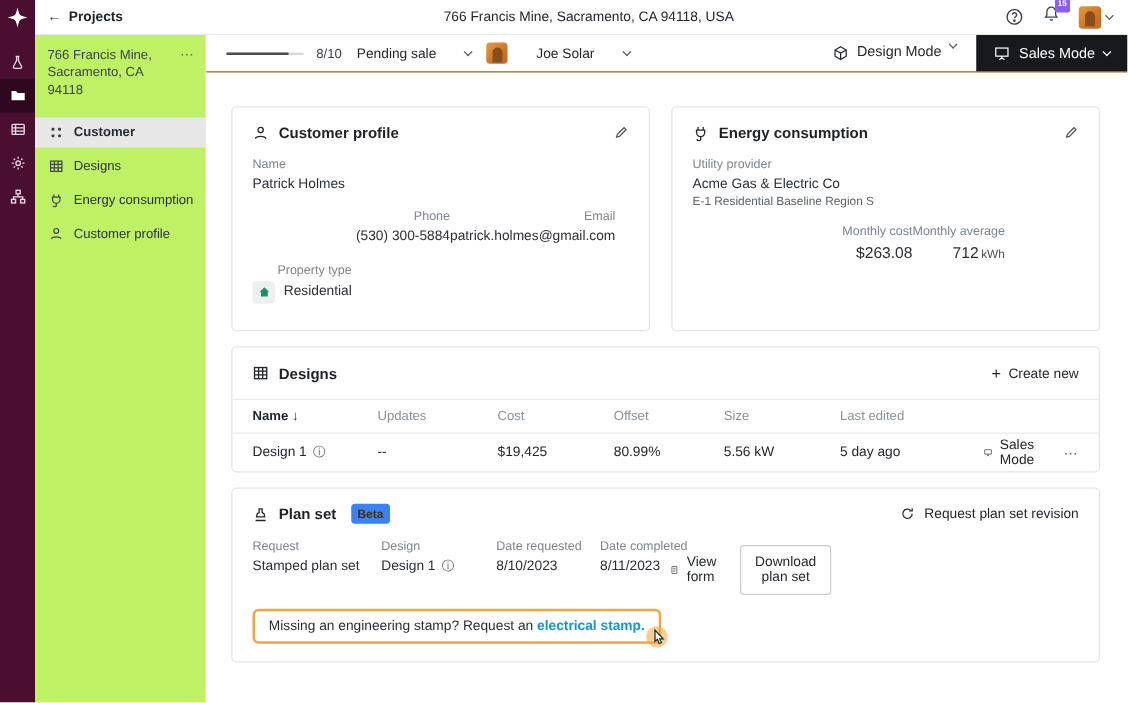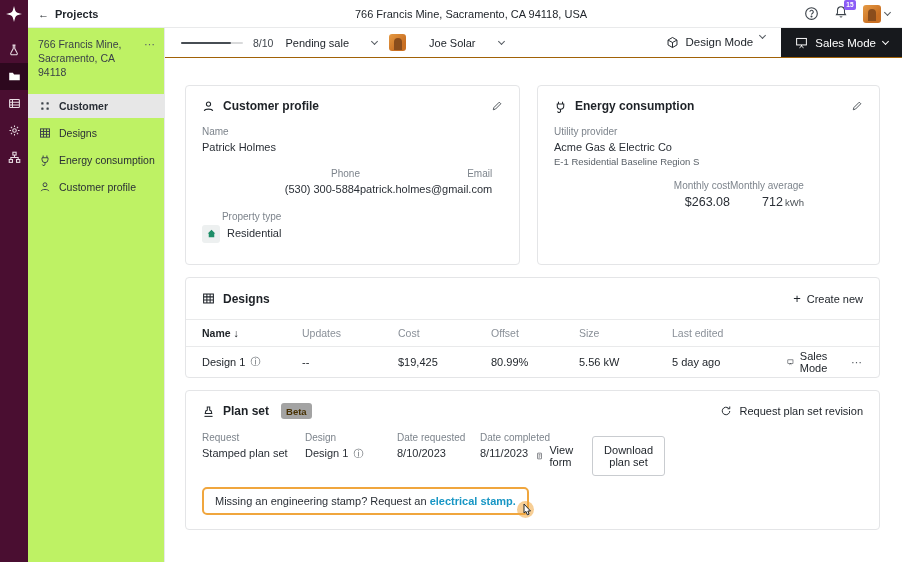--- a/index.html
+++ b/index.html
@@ -81,21 +81,21 @@
   .tbl-row.head .name-col { color:#1e2227; font-weight:700; }
   .tbl-row.data { height:30px; font-size:11px; color:#22272d; }
   .name-cell { display:flex; align-items:center; gap:5px; }
   .info-i { color:#565c62; font-size:10px; cursor:pointer; }
   .row-action { display:flex; align-items:center; gap:6px; justify-self:end; font-size:11px; cursor:pointer; }
   .row-dots { justify-self:end; color:#565c62; cursor:pointer; letter-spacing:1px; }
 
   
   .planset { padding:12px 16px 14px; }
   .planset-head { display:flex; justify-content:space-between; }
-  .beta { background:#a3a3a3; color:#473000; font-size:9.5px; font-weight:700; padding:2.5px 5px; border-radius:3px; margin-left:4px; }
+  .beta { background:#3b82f6; color:#473000; font-size:9.5px; font-weight:700; padding:2.5px 5px; border-radius:3px; margin-left:4px; }
   .revision { display:flex; align-items:center; gap:7px; font-size:11px; cursor:pointer; color:#22272d; }
   .ps-fields { display:grid; grid-template-columns:103px 92px 83px 90px 95px 1fr; align-items:start; margin-top:13px; }
   .ps-buttons { justify-self:end; display:flex; align-items:center; gap:14px; margin-top:4px; }
   .view-form { display:flex; align-items:center; gap:6px; font-size:11px; cursor:pointer; }
   .dl-btn { border:1px solid #c9ccd0; border-radius:3px; background:#fff; font-size:11px; padding:7px 11px; cursor:pointer; color:#22272d; font-family:inherit; }
   .status-val { display:flex; align-items:center; gap:6px; }
   .status-ico { width:13px; height:13px; border-radius:2.5px; background:#1e8e68; display:flex; align-items:center; justify-content:center; color:#fff; }
   .stamp-box { position:relative; display:inline-block; margin-top:11px; border:2px solid #f0a63e; border-radius:5px; padding:6px 11px; font-size:11px; color:#2a2f36; background:#fff; }
   .stamp-link { color:#1896c4; font-weight:700; cursor:pointer; }
   .cursor-wrap { position:absolute; right:-12px; bottom:-10px; width:24px; height:24px; pointer-events:none; }

